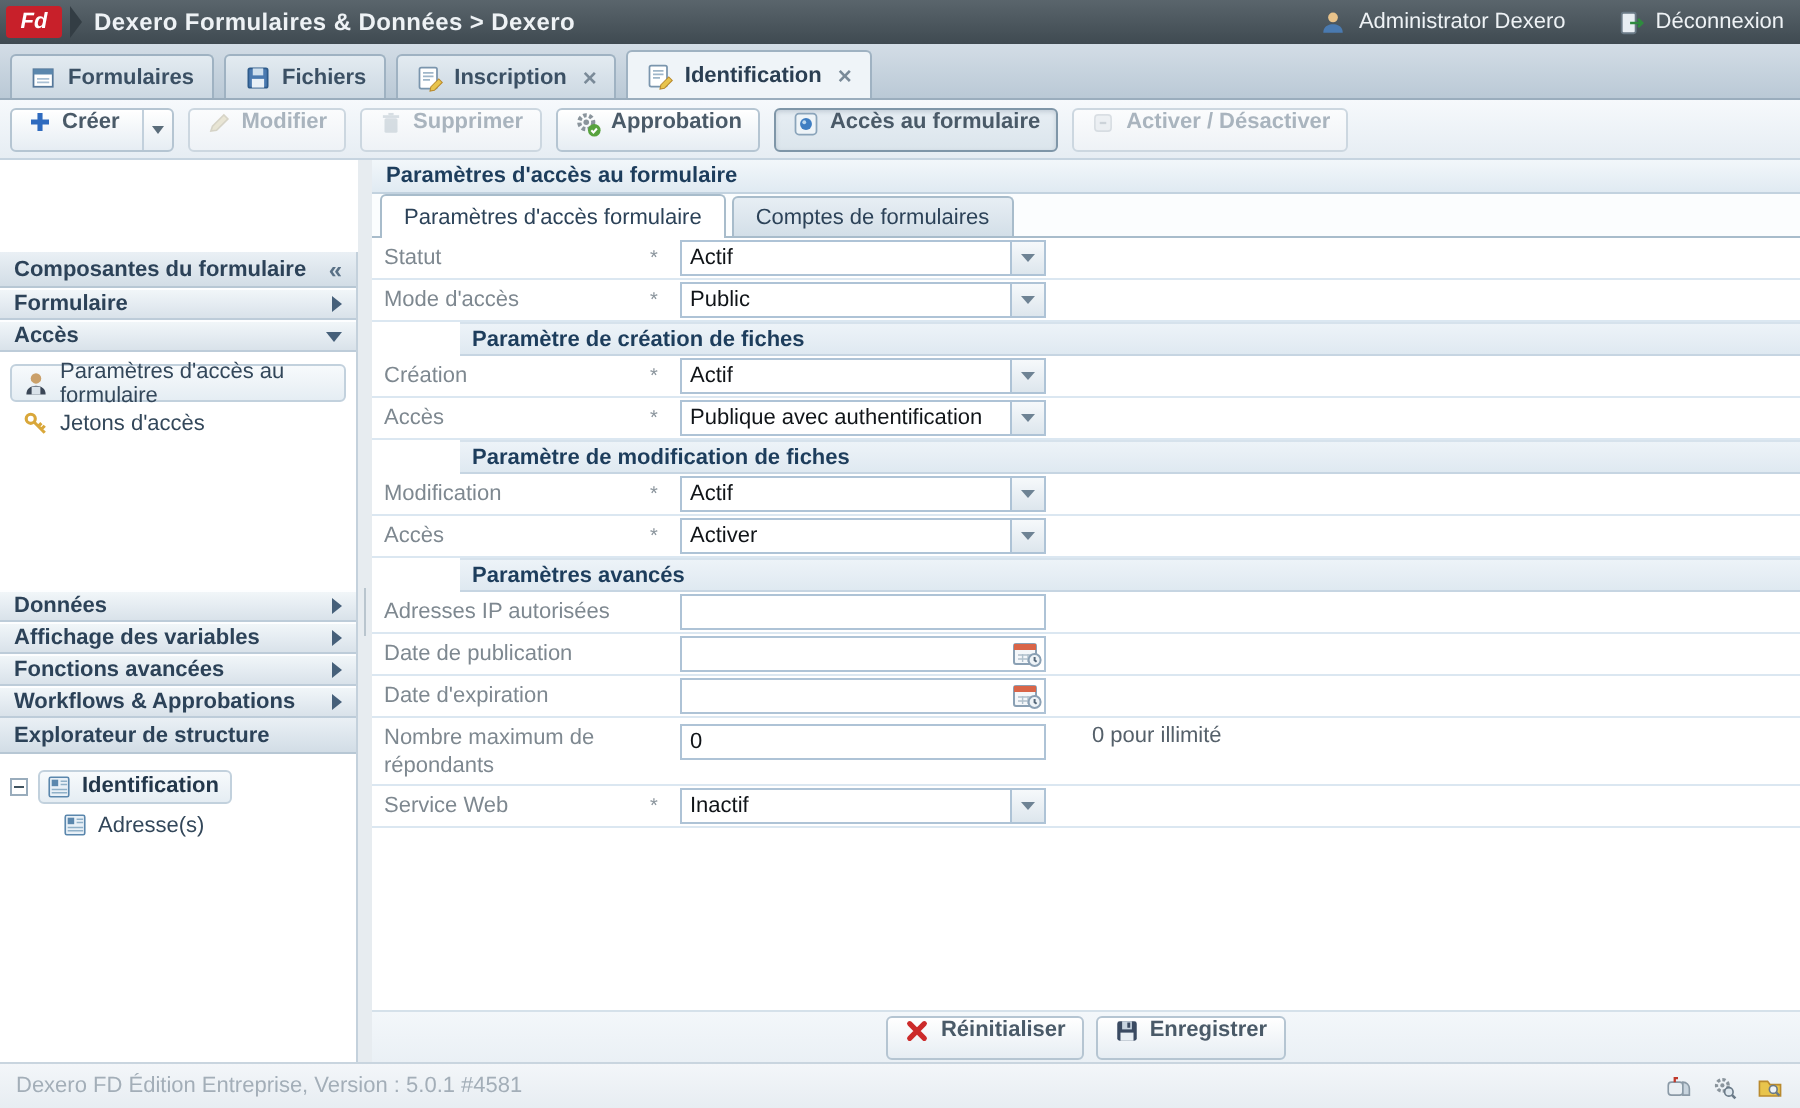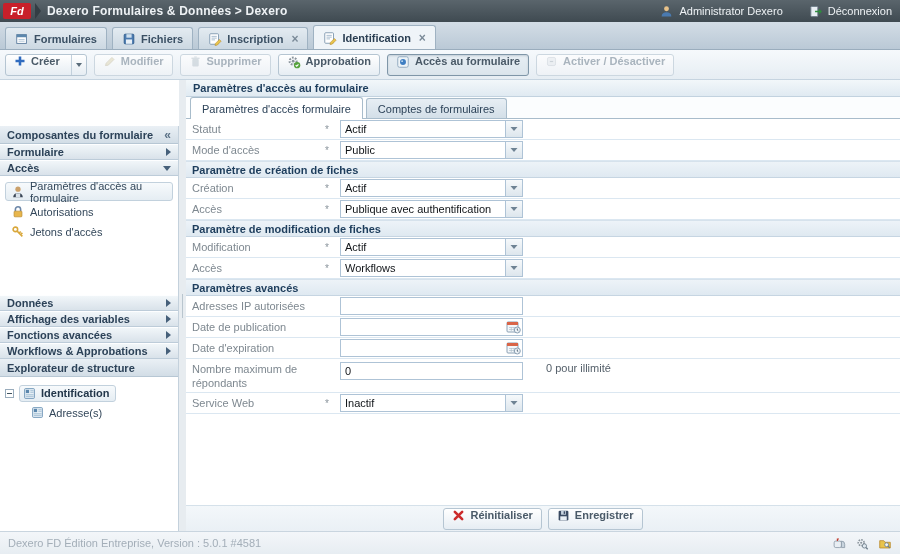--- a/index.html
+++ b/index.html
@@ -81,21 +81,21 @@
   .main-hdr { height:17px; flex:0 0 auto; background:linear-gradient(#f2f7fa,#e0eaf2); border-bottom:1px solid #c2d2df;
     display:flex; align-items:center; padding:0 7px; font-weight:bold; color:#1d3d5c; }
   .itabs { height:22px; flex:0 0 auto; background:#fbfdfe; border-bottom:1px solid #a8bccb;
     display:flex; align-items:flex-end; padding-left:4px; gap:3px; }
   .itab { height:20px; border:1px solid #a8bccb; border-bottom:none; border-radius:3px 3px 0 0;
     background:linear-gradient(#e7eef4,#d3dfe8); display:flex; align-items:center; padding:0 11px; color:#2c4258; }
   .itab.active { background:#fff; height:22px; margin-bottom:-1px; }
 
   .fform { flex:1; min-height:0; display:flex; flex-direction:column; background:#fff; overflow:hidden; }
   .fsection { height:17px; flex:0 0 auto; background:linear-gradient(#edf3f8,#dfe9f1); border-top:1px solid #d6e2ec;
-    border-bottom:1px solid #c6d5e2; display:flex; align-items:center; padding:0 6px; font-weight:bold; color:#1d3d5c; }
+    border-bottom:1px solid #c6d5e2; display:flex; align-items:center; padding:0 6px; font-weight:bold; color:#1d3d5c;margin-left:44px; }
   .frow { flex:0 0 auto; min-height:21px; border-bottom:1px solid #dbe7f1; display:flex; align-items:center;
     padding-left:6px; }
   .frow.tall { height:34px; align-items:flex-start; padding-top:3px; }
   .flabel { width:133px; color:#7e8890; line-height:14px; }
   .freq { width:15px; color:#8a949c; font-size:10px; text-align:left; }
   .fctrl { width:183px; flex:0 0 auto; }
   .combo { height:18px; border:1px solid #aec3d6; background:#fff; display:flex; align-items:stretch; }
   .combo-text { flex:1; padding:2px 4px; color:#101418; white-space:nowrap; overflow:hidden; }
   .combo-btn { width:17px; border-left:1px solid #aec3d6; background:linear-gradient(#f6f9fb,#dde6ed);
     display:flex; align-items:center; justify-content:center; }
@@ -273,29 +273,20 @@
                 <circle cx="8" cy="4.8" r="3" fill="#caa06a"></circle>
                 <path d="M2.5 14c0-3.4 2.5-5 5.5-5s5.5 1.6 5.5 5z" fill="#3a4656"></path>
                 <rect x="5.5" y="9.5" width="5" height="4.5" fill="#d9e2ea"></rect>
               </svg>
           </span>
           <span>Paramètres d'accès au formulaire</span>
         </div>
         <div class="side-item">
           <span class="icon">
             <svg width="14" height="14" viewBox="0 0 16 16">
-                <path d="M5 7.5V5a3 3 0 016 0v2.5" stroke="#6b86a8" stroke-width="1.8" fill="none"></path>
-                <rect x="3.5" y="7" width="9" height="6.5" rx="1" fill="#e8b64c" stroke="#b98a2e" stroke-width="0.8"></rect>
-              </svg>
-          </span>
-          <span>Autorisations</span>
-        </div>
-        <div class="side-item">
-          <span class="icon">
-            <svg width="14" height="14" viewBox="0 0 16 16">
                 <circle cx="5" cy="5" r="2.6" fill="none" stroke="#d9a73a" stroke-width="1.8"></circle>
                 <path d="M7 7l6 6M11 11l2-2M9.3 9.3l1.8-1.8" stroke="#d9a73a" stroke-width="1.8" fill="none"></path>
               </svg>
           </span>
           <span>Jetons d'accès</span>
         </div>
       </div>
 
       <div class="acc-hdr">
         <span>Données</span>
@@ -429,21 +420,21 @@
                   </svg>
                 </span>
               </div>
             </div>
           </div>
           <div class="frow">
             <div class="flabel">Accès</div>
             <div class="freq">*</div>
             <div class="fctrl">
               <div class="combo">
-                <span class="combo-text">Workflows</span>
+                <span class="combo-text">Activer</span>
                 <span class="combo-btn">
                   <svg width="8" height="6" viewBox="0 0 8 6">
                     <path d="M0.5 1l3.5 4 3.5-4z" fill="#6e8394"></path>
                   </svg>
                 </span>
               </div>
             </div>
           </div>
           <div class="fsection">Paramètres avancés</div>
           <div class="frow">

